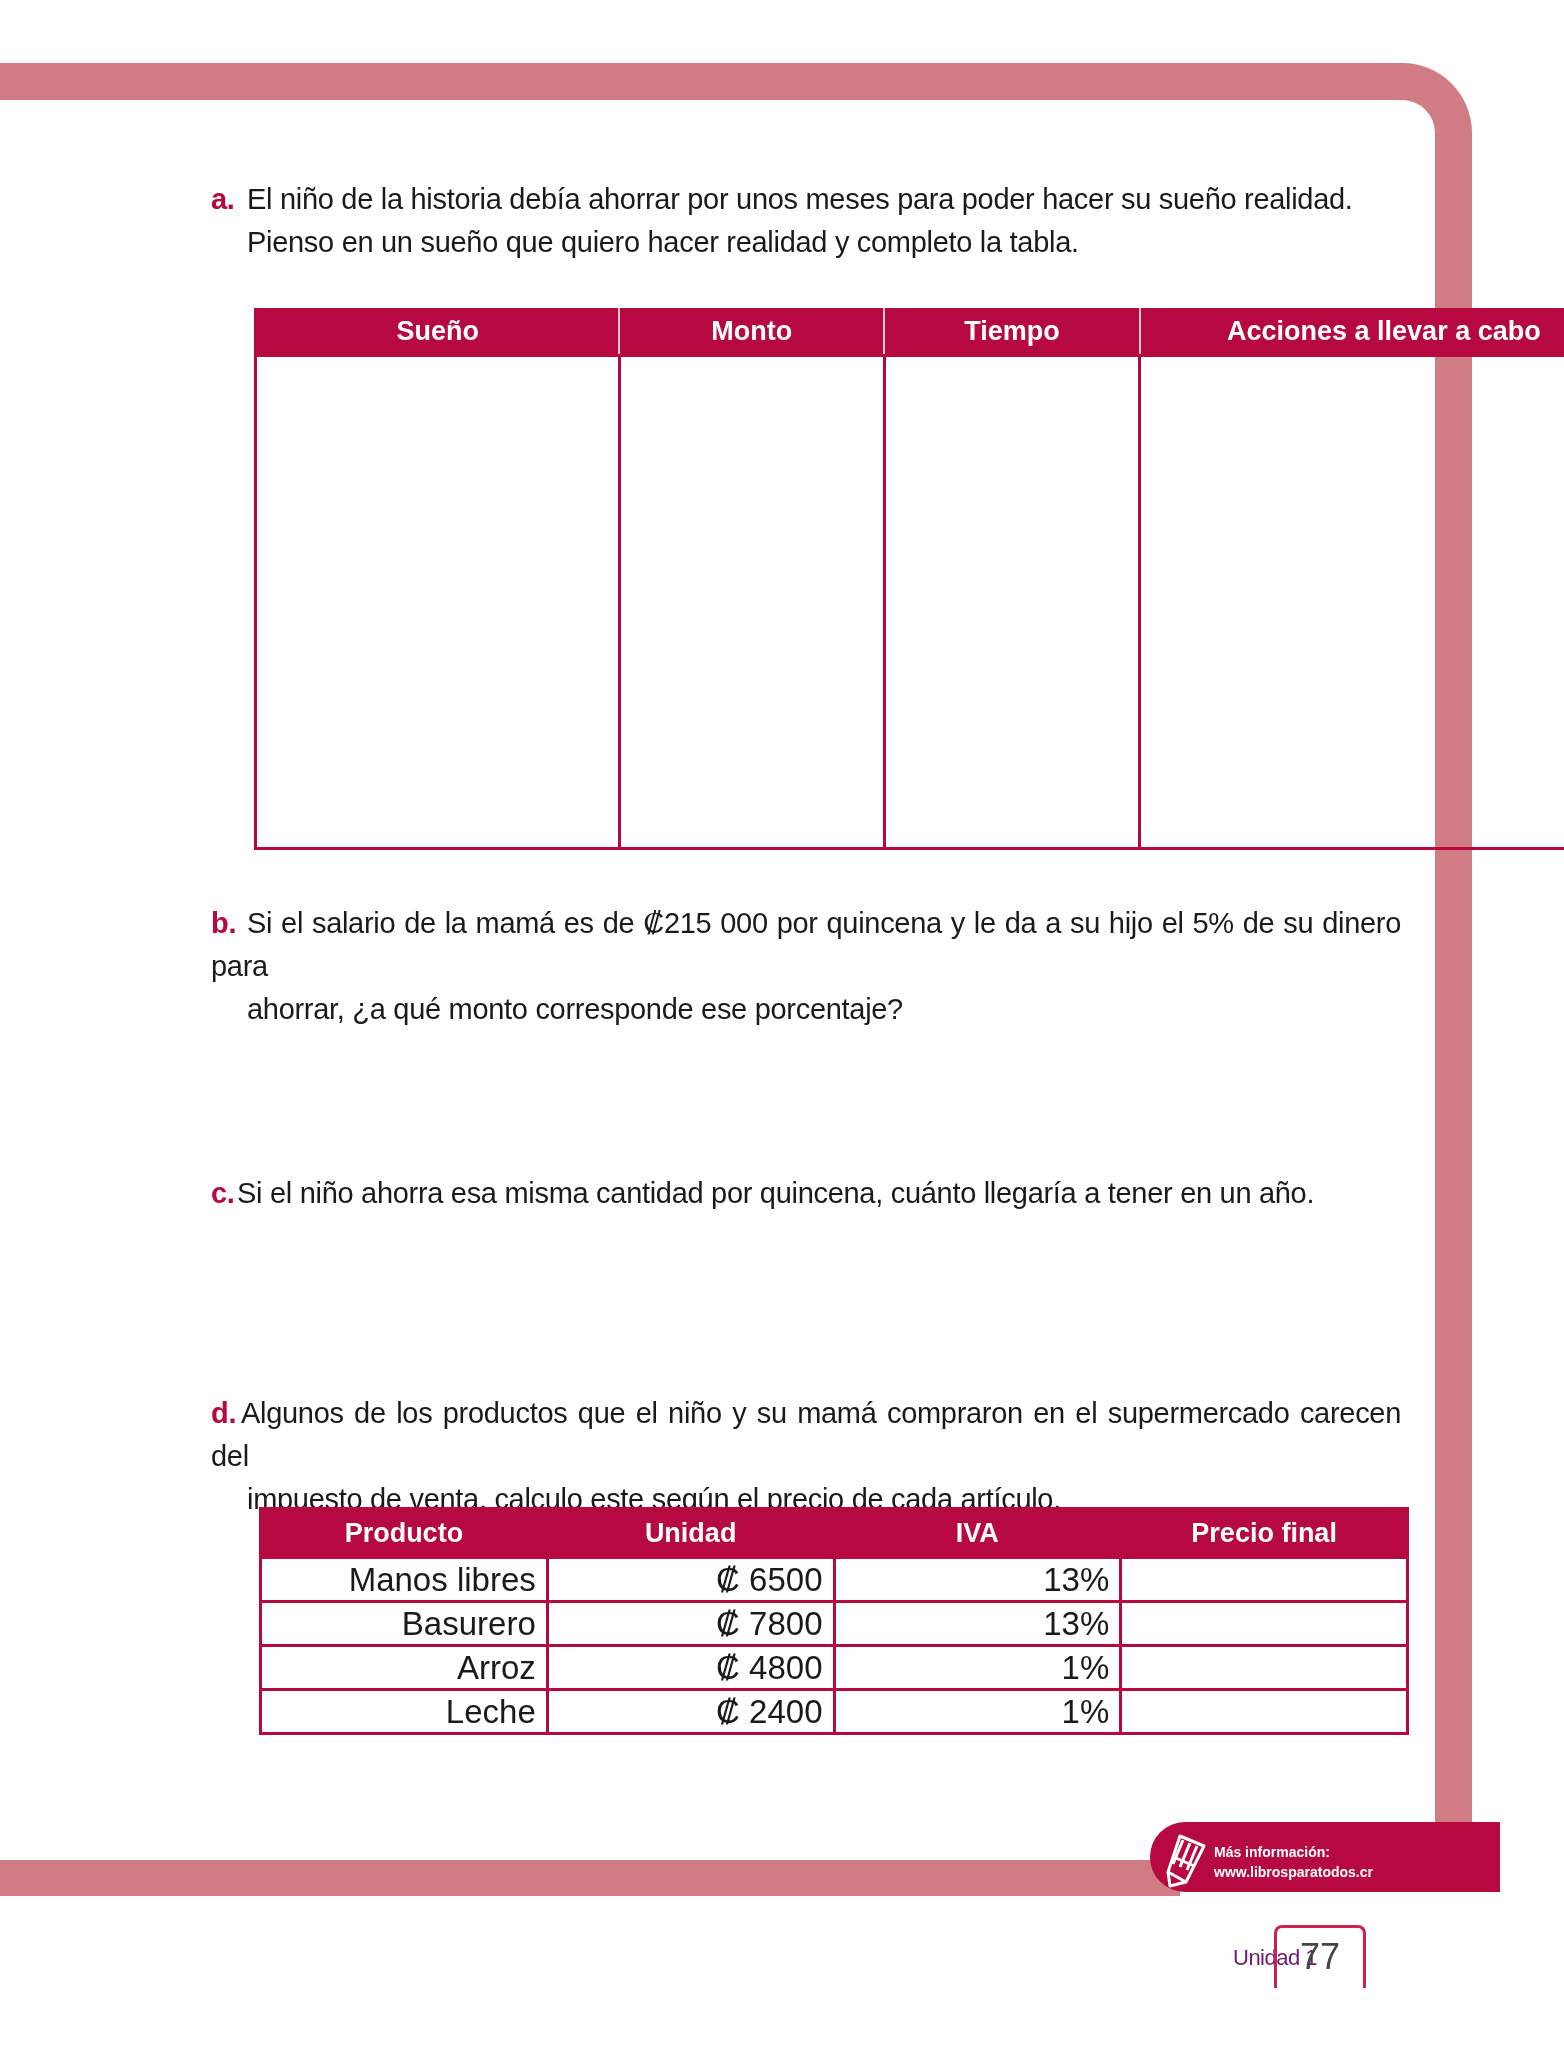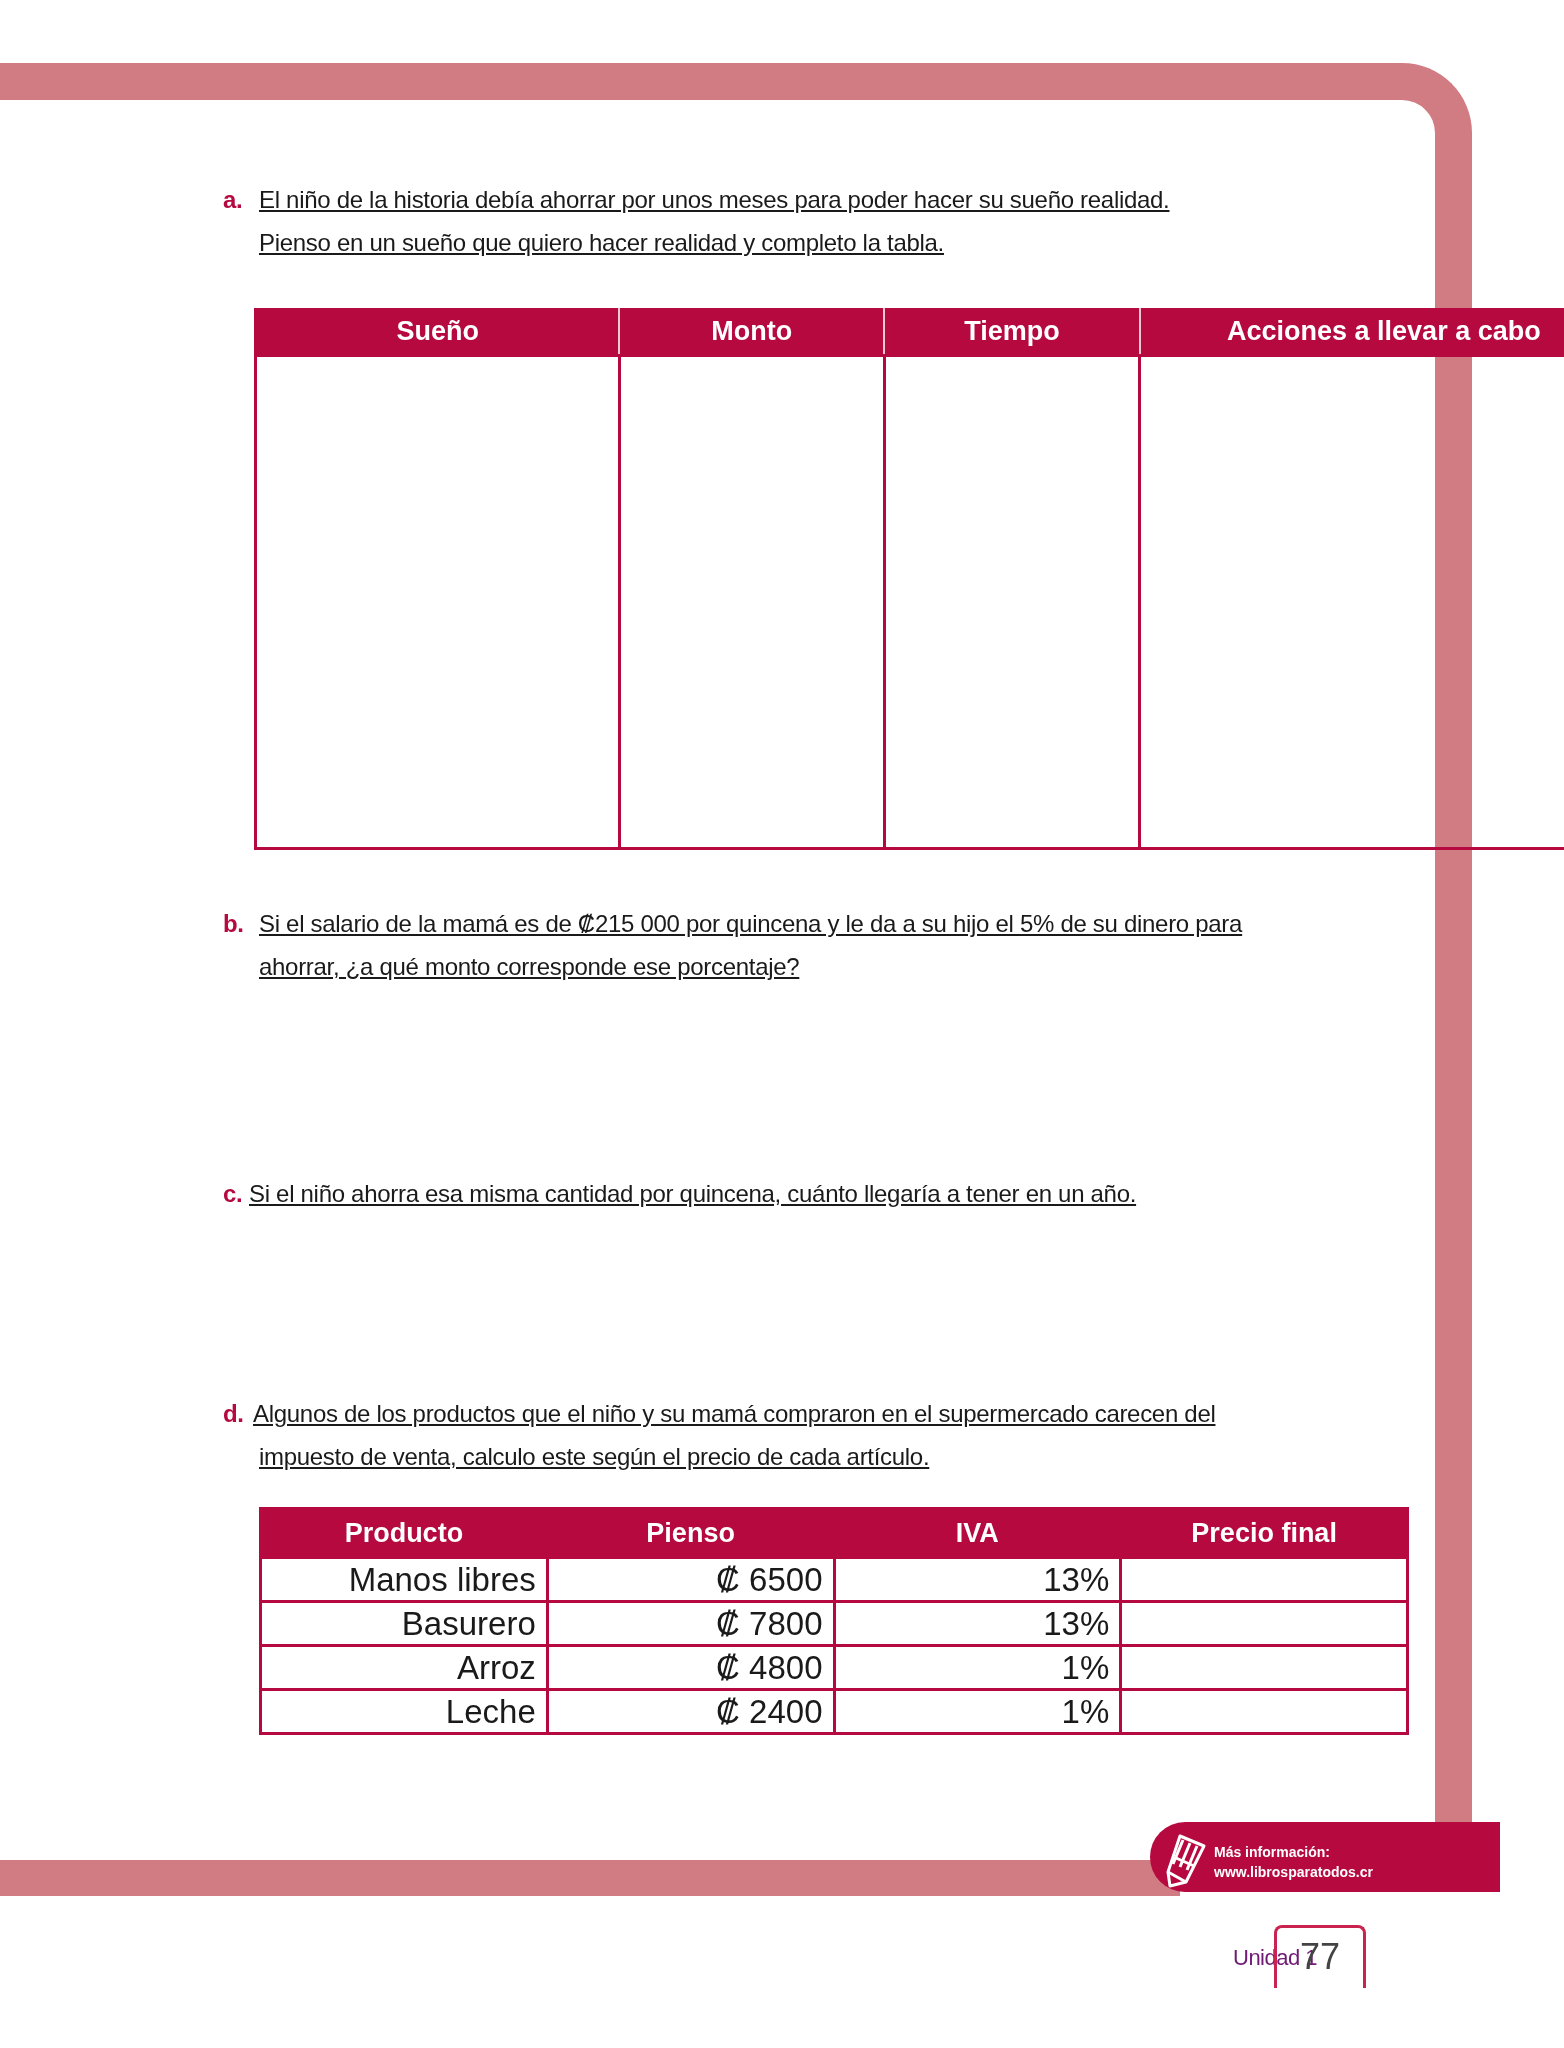--- a/index.html
+++ b/index.html
@@ -6,22 +6,22 @@
   body { width:1564px; height:2048px; position:relative; overflow:hidden;
          font-family:"Liberation Sans", sans-serif; color:#1a1a1a; }
   .frame-top { position:absolute; left:0; top:63px; width:1400px; height:37px; background:#d17c82; }
   .frame-corner { position:absolute; left:1372px; top:63px; width:100px; height:110px;
                   border-top:37px solid #d17c82; border-right:37px solid #d17c82;
                   border-top-right-radius:70px; box-sizing:border-box; background:transparent; width:100px; }
   .frame-right { position:absolute; left:1435px; top:160px; width:37px; height:1663px; background:#d17c82; }
   .frame-bottom { position:absolute; left:0; top:1860px; width:1180px; height:36px; background:#d17c82; }
   .left-tick { position:absolute; left:0; top:63px; width:4px; height:37px; background:#f3d7da; }
 
-  .question { position:absolute; left:223px; font-size:24px; line-height:43px;
-              text-align:justify; color:#1a1a1a; letter-spacing:-0.3px;text-decoration:underline; }
+  .question { position:absolute; left:211px; font-size:29px; line-height:43px;
+              text-align:justify; color:#1a1a1a; letter-spacing:-0.3px; }
   .question .letter { color:#b5093f; font-weight:bold; display:inline-block; width:36px; }
   .question .indent { padding-left:36px; display:block; }
   .qa { top:178px; width:1190px; }
   .qb { top:882px; width:1190px;margin-top:20px; }
   .qc { top:1172px; width:1190px; }
   .qd { top:1392px; width:1190px; }
 
   table { border-collapse:collapse; position:absolute; }
   .t1 { left:254px; top:308px; width:1376px;padding-left:47px; }
   .t1 th { background:#b5093f; color:#fff; font-size:27px; font-weight:bold; height:46px;
@@ -92,21 +92,21 @@
 
 <div class="question qd">
   <span class="letter" style="width:30px">d.</span><span>Algunos de los productos que el niño y su mamá compraron en el supermercado carecen del</span>
   <span class="indent">impuesto de venta, calculo este según el precio de cada artículo.</span>
 </div>
 
 <table class="t2">
   <thead>
     <tr>
       <th style="width:25%">Producto</th>
-      <th style="width:25%">Pienso</th>
+      <th style="width:25%">Unidad</th>
       <th style="width:25%">IVA</th>
       <th style="width:25%">Precio final</th>
     </tr>
   </thead>
   <tbody>
     <tr>
       <td>Manos libres</td>
       <td>₡ 6500</td>
       <td>13%</td>
       <td></td>

